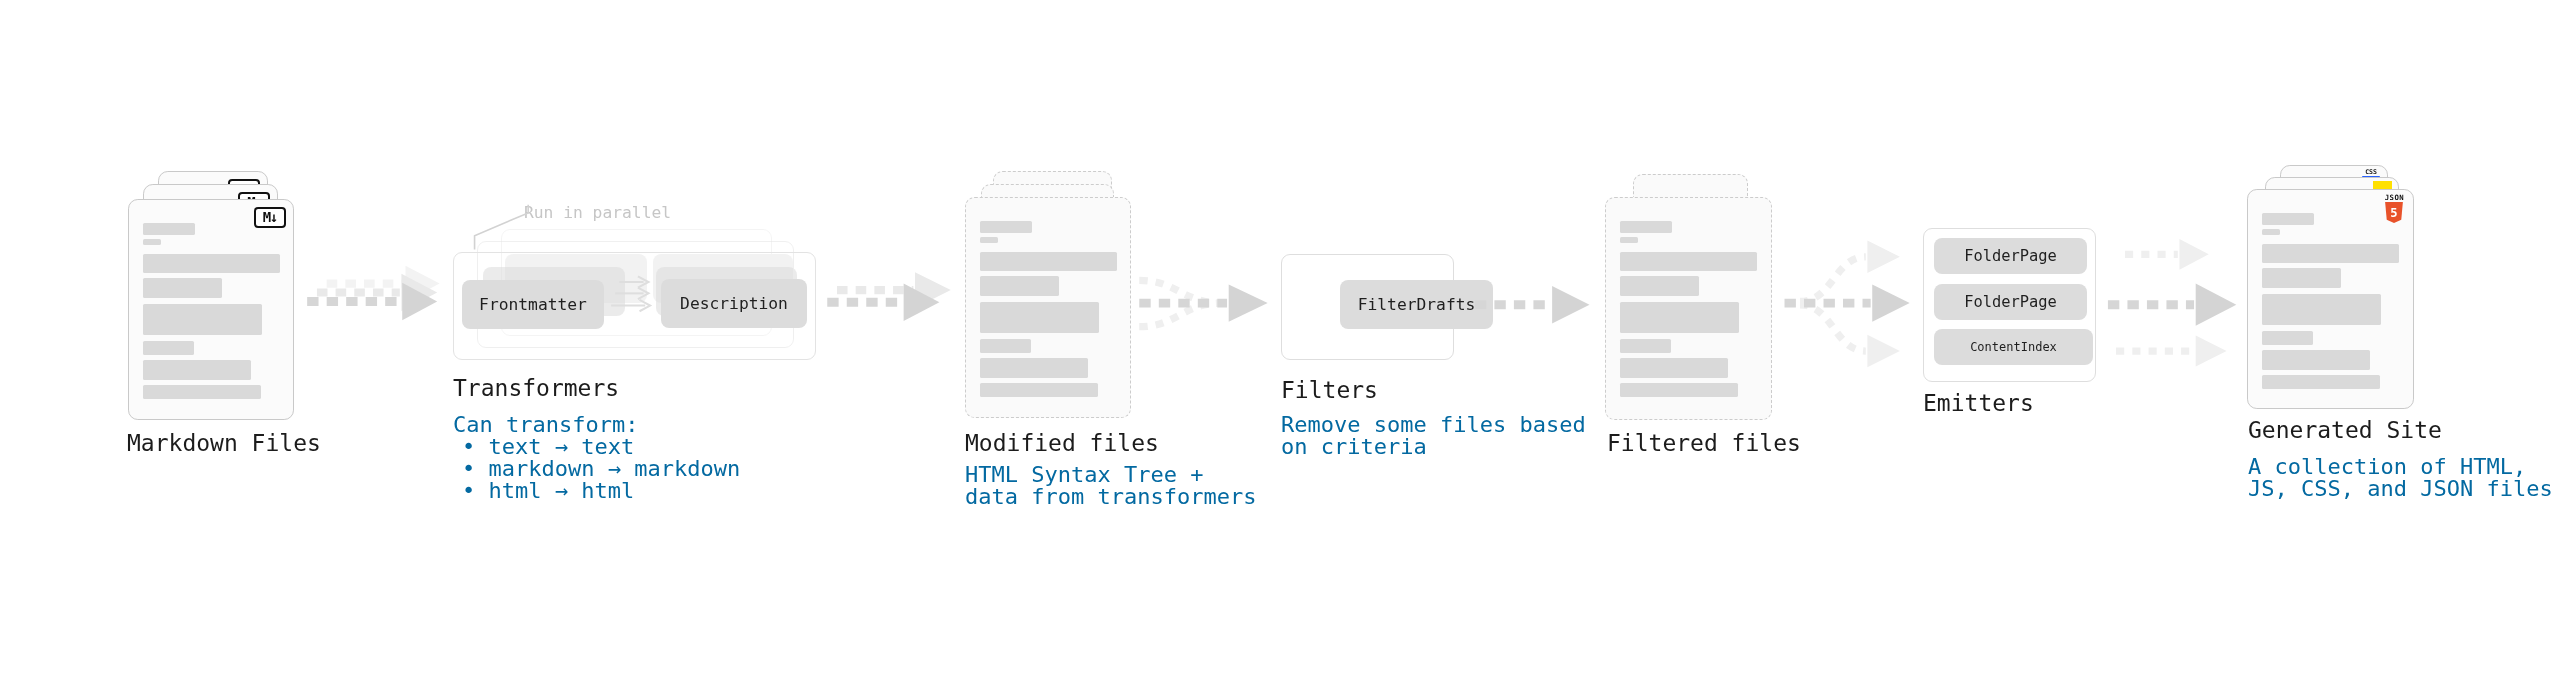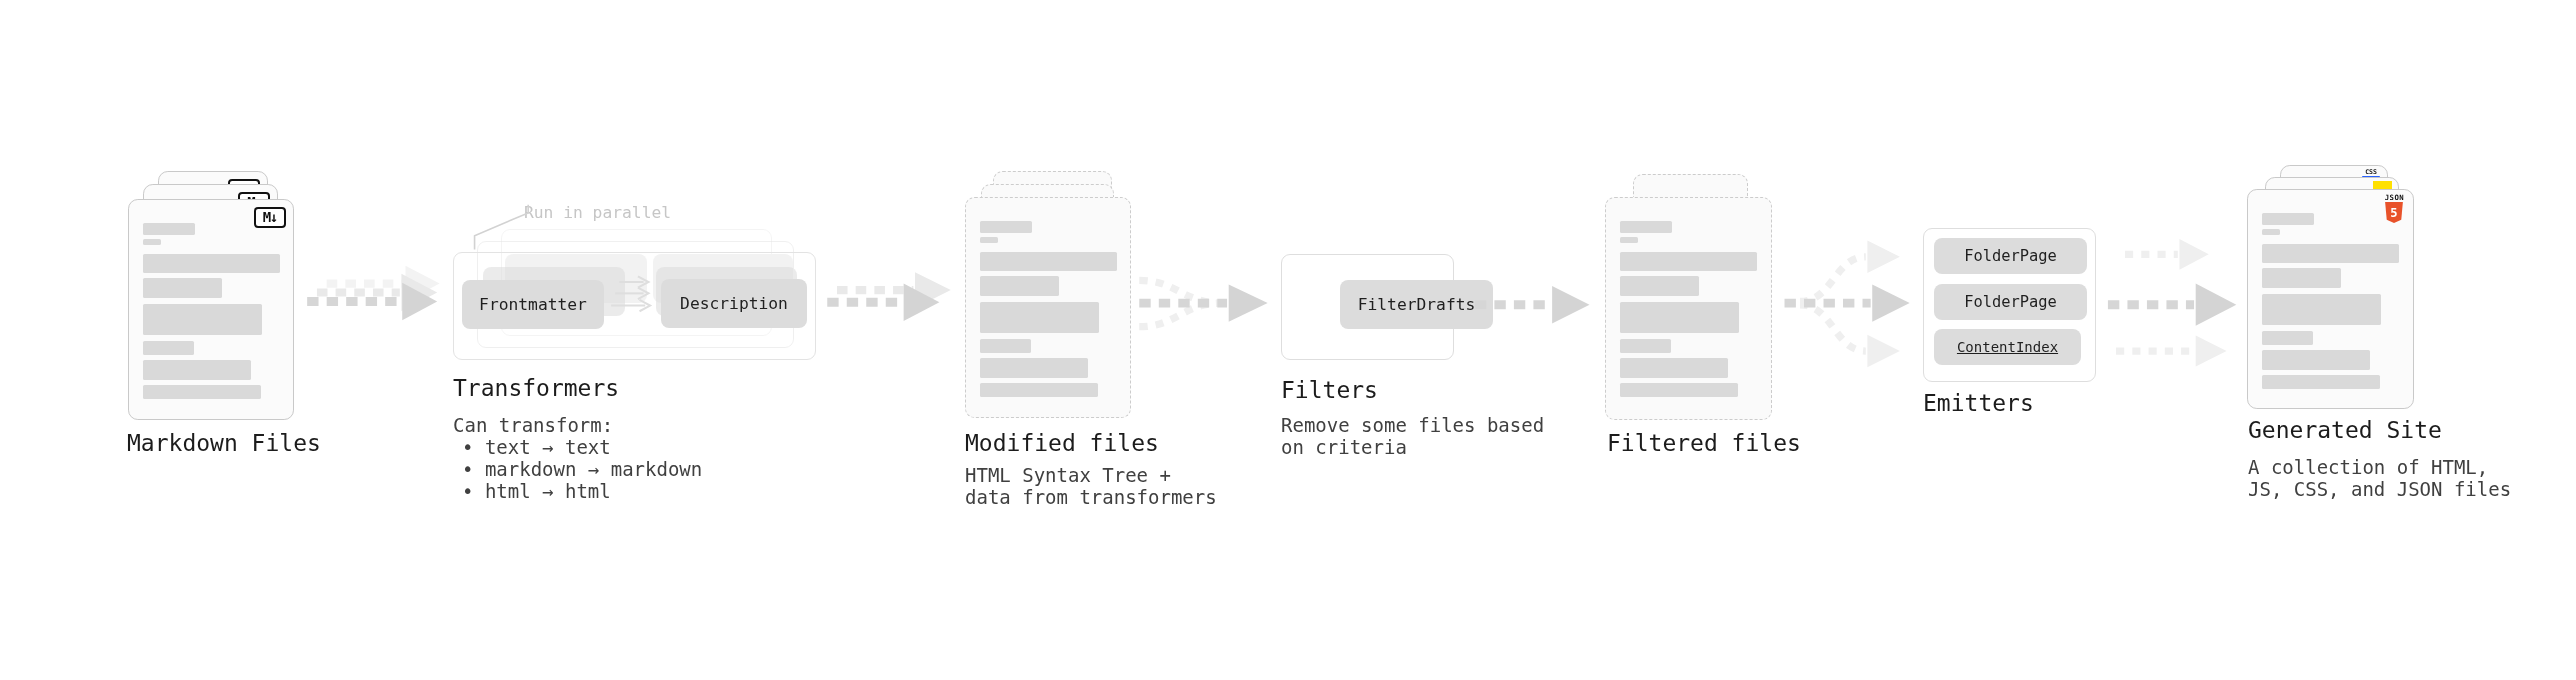--- a/index.html
+++ b/index.html
@@ -31,21 +31,21 @@
   .css-badge .css-bar{height:3.3px;background:#2962ff;margin-top:0.8px;border-radius:0.8px;}
   .js-badge{position:absolute;top:3.3px;right:6.5px;width:18.7px;height:10.6px;background:#ffe000;}
   .html5-badge{position:absolute;top:4.1px;right:8.1px;width:21px;text-align:center;}
   .html5-badge .html-txt{font-size:7.3px;font-weight:bold;color:#111;line-height:7.3px;letter-spacing:0.4px;}
 
   
   .node-title{
     position:absolute;font-size:23px;line-height:24.4px;font-weight:500;color:#1c1c1c;white-space:nowrap;
   }
   .node-desc{
-    position:absolute;font-size:19px;line-height:22px;font-weight:400;color:#404040;white-space:nowrap;
+    position:absolute;font-size:22px;line-height:22px;font-weight:400;color:#0369a1;white-space:nowrap;
   }
   .node-desc .indent{padding-left:9px;}
 
   
   .outline-box{
     position:absolute;border:1.6px solid #e3e3e3;border-radius:9px;box-sizing:border-box;background:transparent;
   }
   .outline-box.filled{background:#ffffff;border-color:#dedede;}
   .gray-box{
     position:absolute;background:#dcdcdc;border-radius:8.1px;display:flex;align-items:center;justify-content:center;
@@ -172,21 +172,21 @@
         <div class="bar" style="width:118px;height:14px;margin-top:4.9px;"></div>
       </div>
     </div>
   </div>
   <div class="node-title" style="left:1607px;top:431px;">Filtered files</div>
 
   <div>
     <div class="outline-box filled" style="left:1923px;top:228px;width:173px;height:154px;"></div>
     <div class="gray-box" style="left:1934px;top:238px;width:153px;height:36px;font-size:15.4px;">FolderPage</div>
     <div class="gray-box" style="left:1934px;top:284px;width:153px;height:36px;font-size:15.4px;">FolderPage</div>
-    <div class="gray-box" style="left:1934px;top:329px;width:147px;height:36px;font-size:14px;text-decoration:underline;">ContentIndex</div>
+    <div class="gray-box" style="left:1934px;top:329px;width:159px;height:36px;font-size:12px;">ContentIndex</div>
   </div>
   <div class="node-title" style="left:1923px;top:391px;">Emitters</div>
 
   <div class="stack" style="left:2247px;top:163px;width:167px;height:249px;">
     <div class="card" style="left:32.5px;top:1.6px;width:108px;height:221px;">
       <div class="css-badge">
         <div class="css-txt">CSS</div>
         <div class="css-bar"></div>
       </div>
     </div>

